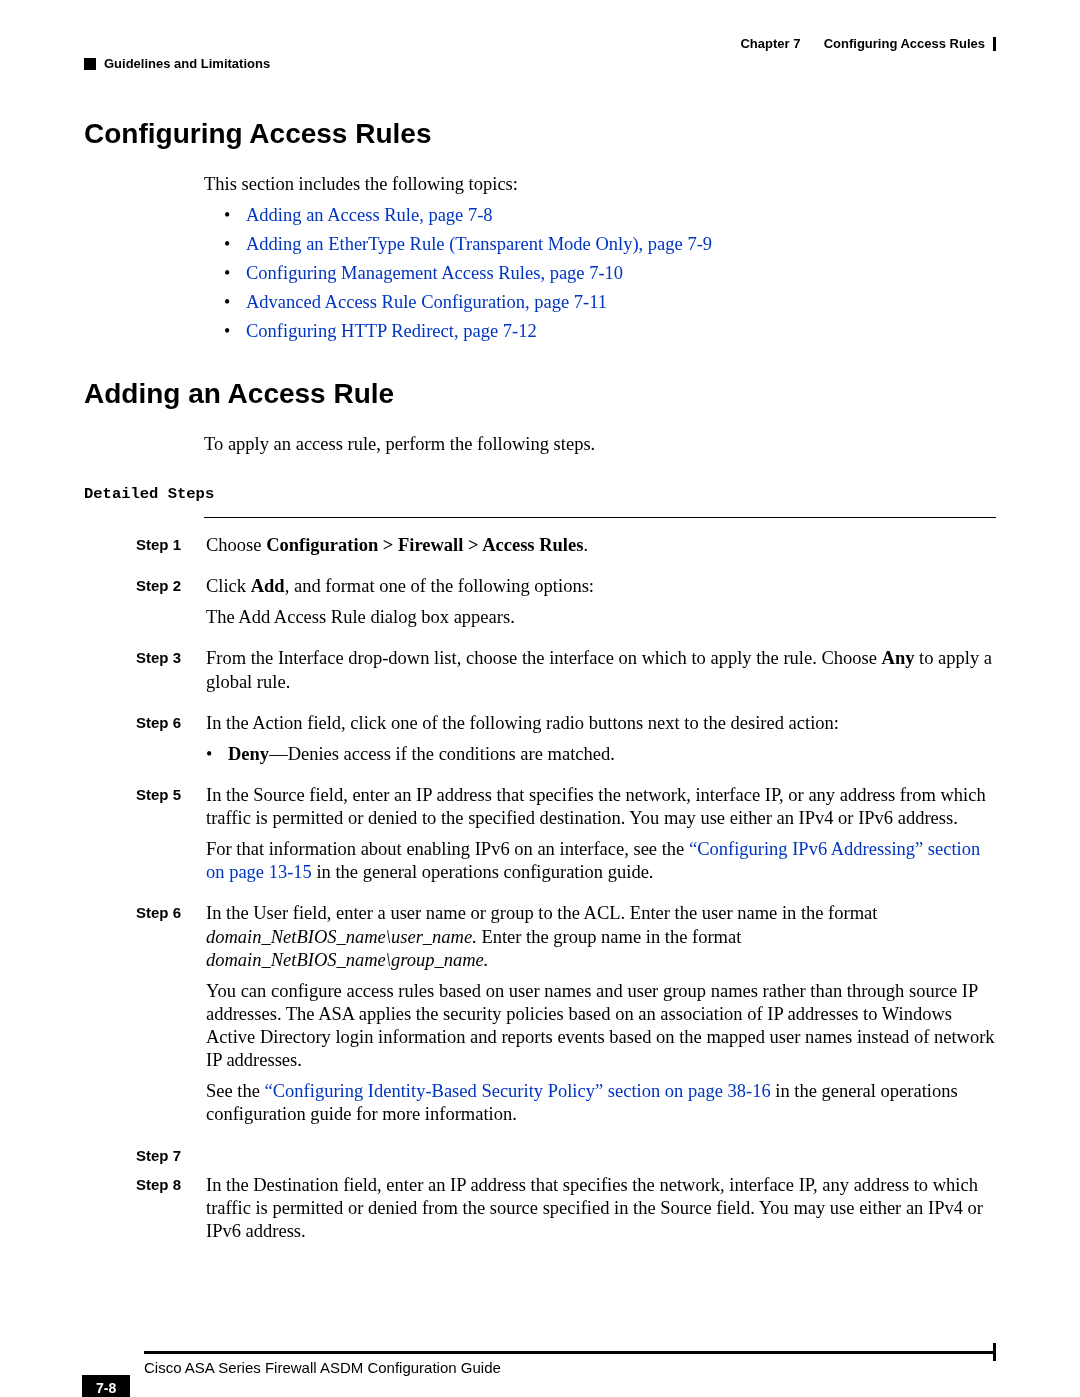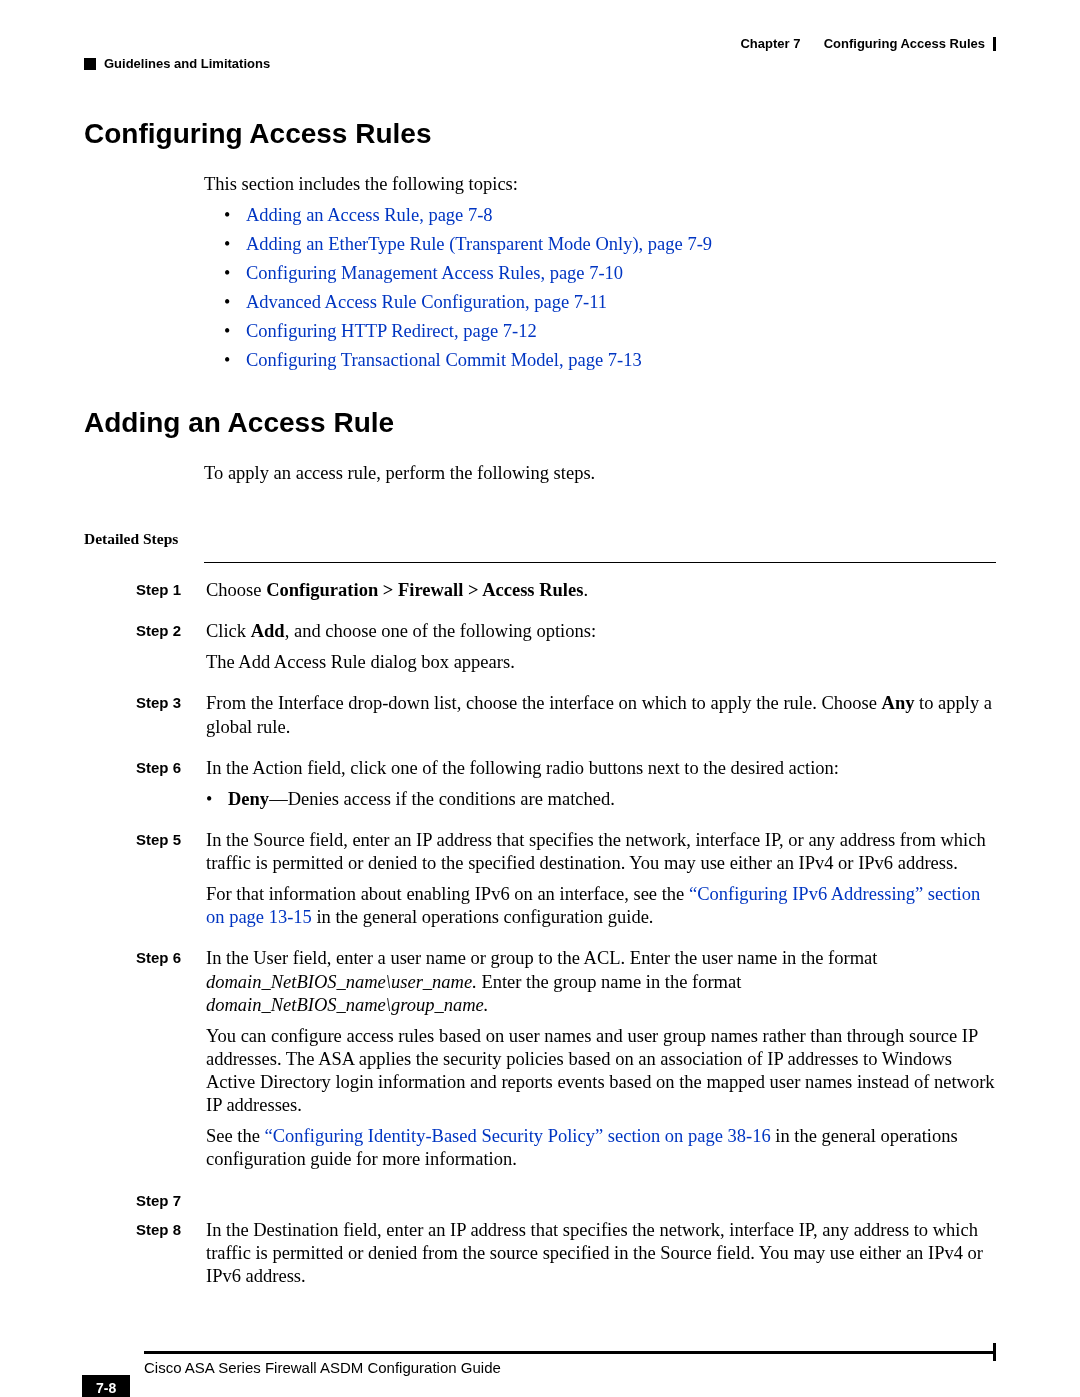--- a/index.html
+++ b/index.html
@@ -55,24 +55,24 @@
     left: 84px;
     right: 84px;
   }
   h1 {
     font-family: Arial, Helvetica, sans-serif;
     font-weight: bold;
     font-size: 28px;
     margin-bottom: 24px;
   }
   h2.sub {
-    font-family: Liberation Serif, serif;
+    font-family: Liberation Mono, monospace;
     font-weight: bold;
     font-size: 15.5px;
-    margin-top: 46px;
+    margin-top: 30px;
     margin-bottom: 14px;
   }
   .intro {
     margin-left: 120px;
     margin-bottom: 10px;
     margin-top: 2px;
   }
   ul.links {
     list-style: none;
     margin-left: 140px;
@@ -192,42 +192,41 @@
 
 <div class="content">
   <h1>Configuring Access Rules</h1>
   <p class="intro">This section includes the following topics:</p>
   <ul class="links">
     <li><span class="link">Adding an Access Rule, page 7-8</span></li>
     <li><span class="link">Adding an EtherType Rule (Transparent Mode Only), page 7-9</span></li>
     <li><span class="link">Configuring Management Access Rules, page 7-10</span></li>
     <li><span class="link">Advanced Access Rule Configuration, page 7-11</span></li>
     <li><span class="link">Configuring HTTP Redirect, page 7-12</span></li>
-    <li><span class="link">Configuring Transactional Commit Model, page 7-13</span></li>
   </ul>
 
   <h1 class="second">Adding an Access Rule</h1>
   <p class="intro">To apply an access rule, perform the following steps.</p>
 
   <h2 class="sub">Detailed Steps</h2>
   <hr class="hr">
 
   <div class="steps">
 
     <div class="step-row">
       <div class="step-label">Step 1</div>
       <div class="step-body">
         <p><span>Choose </span><span class="bold">Configuration &gt; Firewall &gt; Access Rules</span><span>.</span></p>
       </div>
     </div>
 
     <div class="step-row">
       <div class="step-label">Step 2</div>
       <div class="step-body">
-        <p><span>Click </span><span class="bold">Add</span><span>, and choose one of the following options:</span></p>
+        <p><span>Click </span><span class="bold">Add</span><span>, and format one of the following options:</span></p>
         <p>The Add Access Rule dialog box appears.</p>
       </div>
     </div>
 
     <div class="step-row">
       <div class="step-label">Step 3</div>
       <div class="step-body">
         <p><span>From the Interface drop-down list, choose the interface on which to apply the rule. Choose </span><span class="bold">Any</span><span> to apply a global rule.</span></p>
       </div>
     </div>

